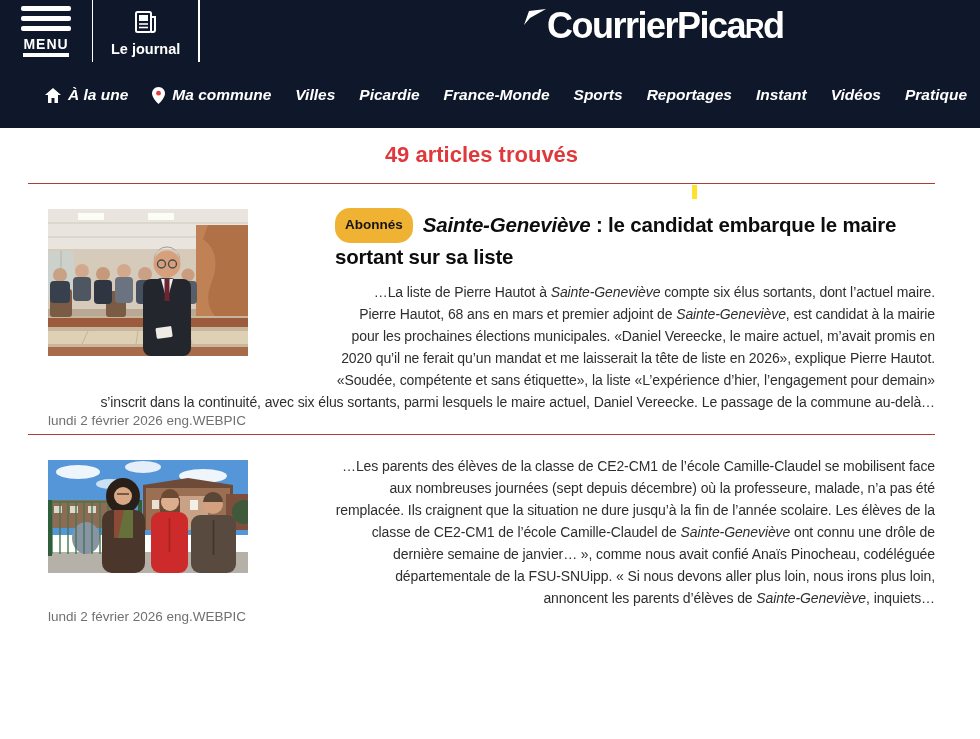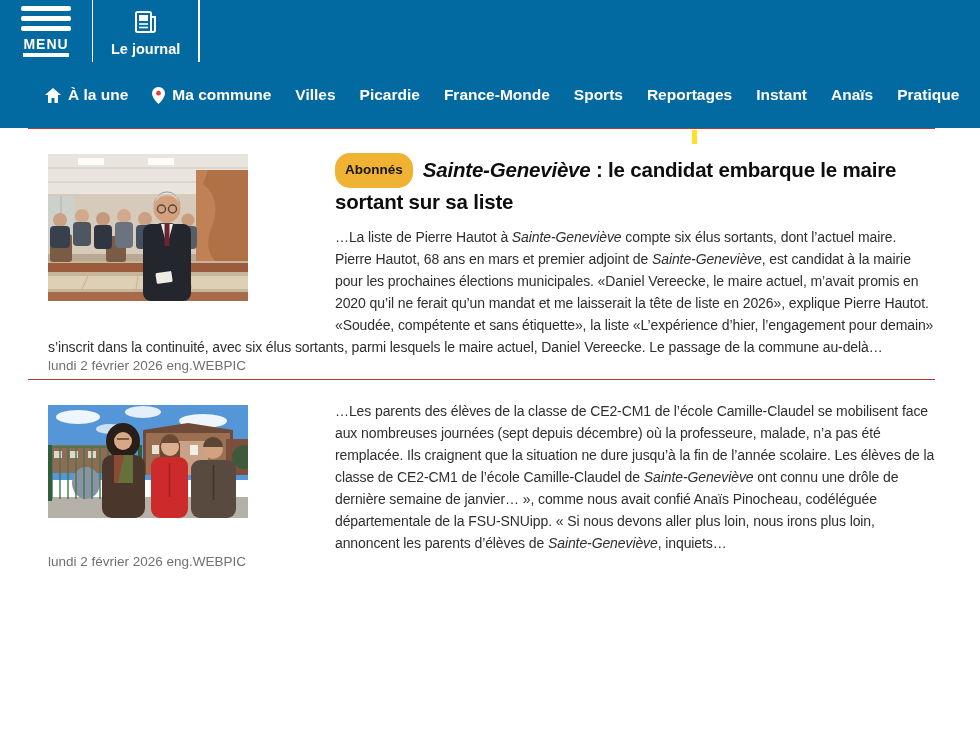--- a/index.html
+++ b/index.html
@@ -1,39 +1,39 @@
 <!DOCTYPE html>
 <html><head>
 <meta charset="utf-8">
 <style>
   * { box-sizing: border-box; margin: 0; padding: 0; }
   html, body { width: 980px; height: 739px; overflow: hidden; background: #fff; }
   body { font-family: "Liberation Sans", sans-serif; }
 
   
-  .topbar { background: #0369a1; height: 128px; position: relative; }
+  .topbar { background: #0f172a; height: 128px; position: relative; }
   .topbar-upper { height: 62px; display: flex; align-items: stretch; }
   .vdiv { width: 1px; background: #fff; height: 62px; flex: 0 0 1px; }
   .top-item { display: flex; flex-direction: column; align-items: center; justify-content: flex-start;
               color: #fff; padding: 7px 18px 0; cursor: pointer; }
   .menu-btn { width: 92px; padding-top: 6px; }
   .hamburger { display: flex; flex-direction: column; gap: 5px; margin-bottom: 5px; }
   .hamburger span { display: block; width: 50px; height: 5px; background: #fff; border-radius: 2px; }
   .menu-label { font-size: 14px; font-weight: 700; letter-spacing: 1px; border-bottom: 4px solid #fff; padding-bottom: 1px; }
   .top-item .ico { height: 30px; display: flex; align-items: center; }
   .top-item .lbl { font-size: 14.5px; font-weight: 600; margin-top: 4px; }
 
   .logo { position: absolute; left: 524px; top: 8px; display: flex; align-items: flex-start;
           color: #fff; cursor: pointer; }
   .logo-arrow { margin: 1px 1px 0 0; }
   .logo-text { font-size: 36px; font-weight: 700; letter-spacing: -1.5px; line-height: 1; }
   .logo-text .smallcap { font-size: 27px; font-weight: 700; }
 
   .mainnav { height: 66px; display: flex; align-items: center; padding-left: 45px; gap: 24px;
-             white-space: nowrap; overflow: hidden; }
+             white-space: nowrap; overflow: hidden; font-style: italic; }
   .nav-item { color: #fff; font-size: 15.5px; font-weight: 600; display: flex; align-items: center;
               gap: 7px; cursor: pointer; flex: 0 0 auto; }
 
   
   .container { width: 907px; margin-left: 28px; }
   .results-count { text-align: center; color: #e0393d; font-size: 22px; font-weight: 700;
                    margin-top: 14px; line-height: 26px; margin-bottom: 15px; }
   .red-rule { border: none; border-top: 1px solid #b03a37; height: 0; }
 
   article { position: relative; padding: 12px 0 6px 20px; overflow: visible; }
@@ -42,21 +42,21 @@
 
   .article-title { font-size: 20.5px; font-weight: 800; color: #0d0d0d; line-height: 28px;
                    letter-spacing: -0.2px; margin: 12px 0 10px; cursor: pointer; }
   .article-title.mt-lg { margin-top: 24px; }
   .badge { display: inline-block; background: #f0b233; color: #141414; font-size: 13.5px;
            font-weight: 700; padding: 3px 10px 4px; border-radius: 15px; margin-right: 10px;
            vertical-align: 3px; letter-spacing: 0; }
   .title-text.underline { text-decoration: underline; text-decoration-thickness: 2px; text-underline-offset: 4px; }
   .seg-italic { font-style: italic; }
 
-  .article-body { font-size: 14px; color: #2e2e2e; line-height: 22px; letter-spacing: -0.1px; margin-top: 8px; }
+  .article-body { font-size: 14px; color: #2e2e2e; line-height: 22px; letter-spacing: -0.1px; margin-top: 8px; text-align: right; }
   .article-date { font-size: 13.5px; color: #707070; }
 
   .highlight-caret { position: absolute; left: 664px; top: 1px; width: 5px; height: 14px;
                      background: #ffe12b; }
 </style>
 </head>
 <body>
 
 <header class="topbar">
   <div class="topbar-upper">
@@ -76,20 +76,28 @@
           <path d="M18 8 h4 v13 a2 2 0 0 1 -2 2 h-2" stroke="#fff" stroke-width="2" fill="none"></path>
           <rect x="6" y="6" width="9" height="6" fill="#fff"></rect>
           <line x1="6" y1="15" x2="15" y2="15" stroke="#fff" stroke-width="1.6"></line>
           <line x1="6" y1="18.5" x2="15" y2="18.5" stroke="#fff" stroke-width="1.6"></line>
         </svg>
       </span>
       <span class="lbl">Le journal</span>
     </div>
     <div class="vdiv"></div>
     <div class="vdiv"></div>
+    <div class="logo">
+      <span class="logo-arrow">
+        <svg width="22" height="18" viewBox="0 0 22 18">
+            <polygon points="0,16 5,2 22,0 6,9" fill="#fff"></polygon>
+          </svg>
+      </span>
+      <span class="logo-text"><span>CourrierPica</span><span class="smallcap">R</span><span>d</span></span>
+    </div>
   </div>
   <nav class="mainnav">
     <span class="nav-item">
       <svg width="16" height="15" viewBox="0 0 16 15">
           <path d="M8 0 L16 7 H13 V15 H9.5 V10 H6.5 V15 H3 V7 H0 Z" fill="#fff"></path>
         </svg>
       <span>À la une</span>
     </span>
     <span class="nav-item">
       <svg width="13" height="17" viewBox="0 0 13 17">
@@ -110,30 +118,31 @@
     <span class="nav-item">
         <span>Sports</span>
       </span>
     <span class="nav-item">
         <span>Reportages</span>
       </span>
     <span class="nav-item">
         <span>Instant</span>
       </span>
     <span class="nav-item">
-        <span>Anaïs</span>
+        <span>Vidéos</span>
       </span>
     <span class="nav-item">
         <span>Pratique</span>
       </span>
 
   </nav>
 </header>
 
 <main class="container">
+  <h2 class="results-count">49 articles trouvés</h2>
   <hr class="red-rule">
 
   <article>
     <span class="highlight-caret"></span>
     <div class="article-thumb">
       <svg width="200" height="147" viewBox="0 0 200 147">
         <rect width="200" height="42" fill="#e9e5de"></rect>
         <line x1="0" y1="14" x2="200" y2="14" stroke="#d6d1c8" stroke-width="1.5"></line>
         <line x1="0" y1="28" x2="200" y2="28" stroke="#d6d1c8" stroke-width="1.5"></line>
         <rect x="30" y="4" width="26" height="7" fill="#fdfdf8"></rect>

